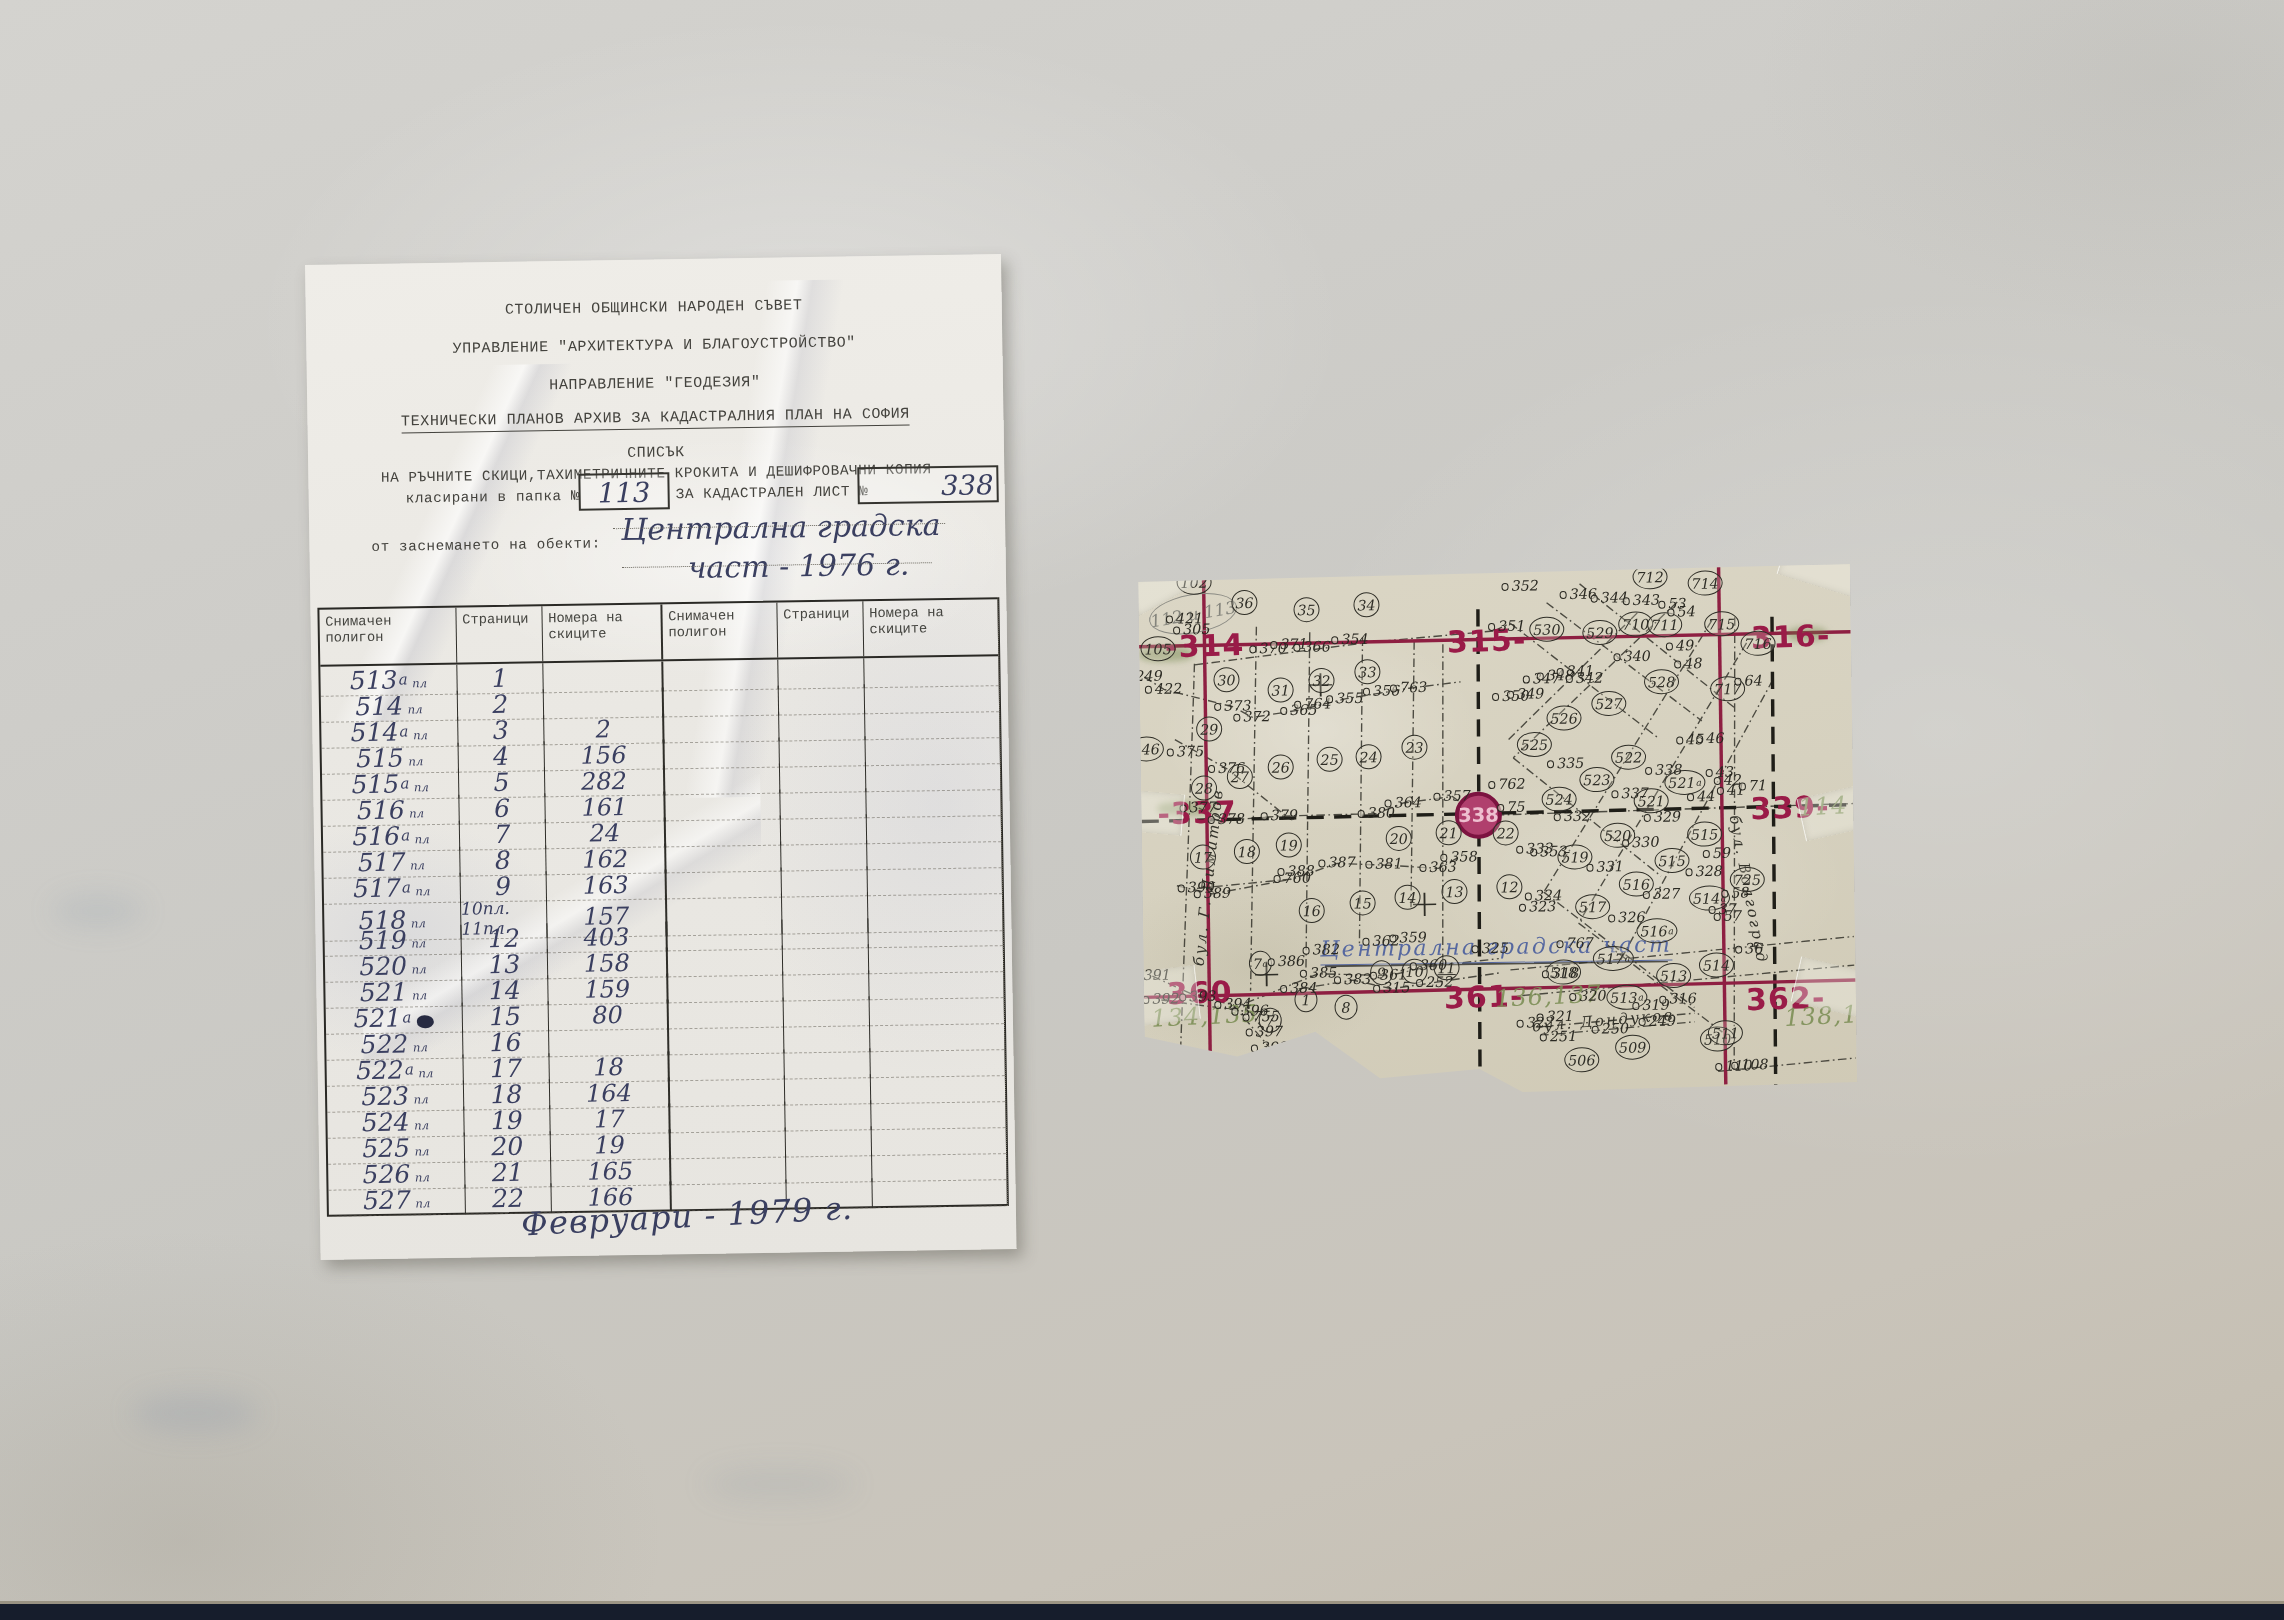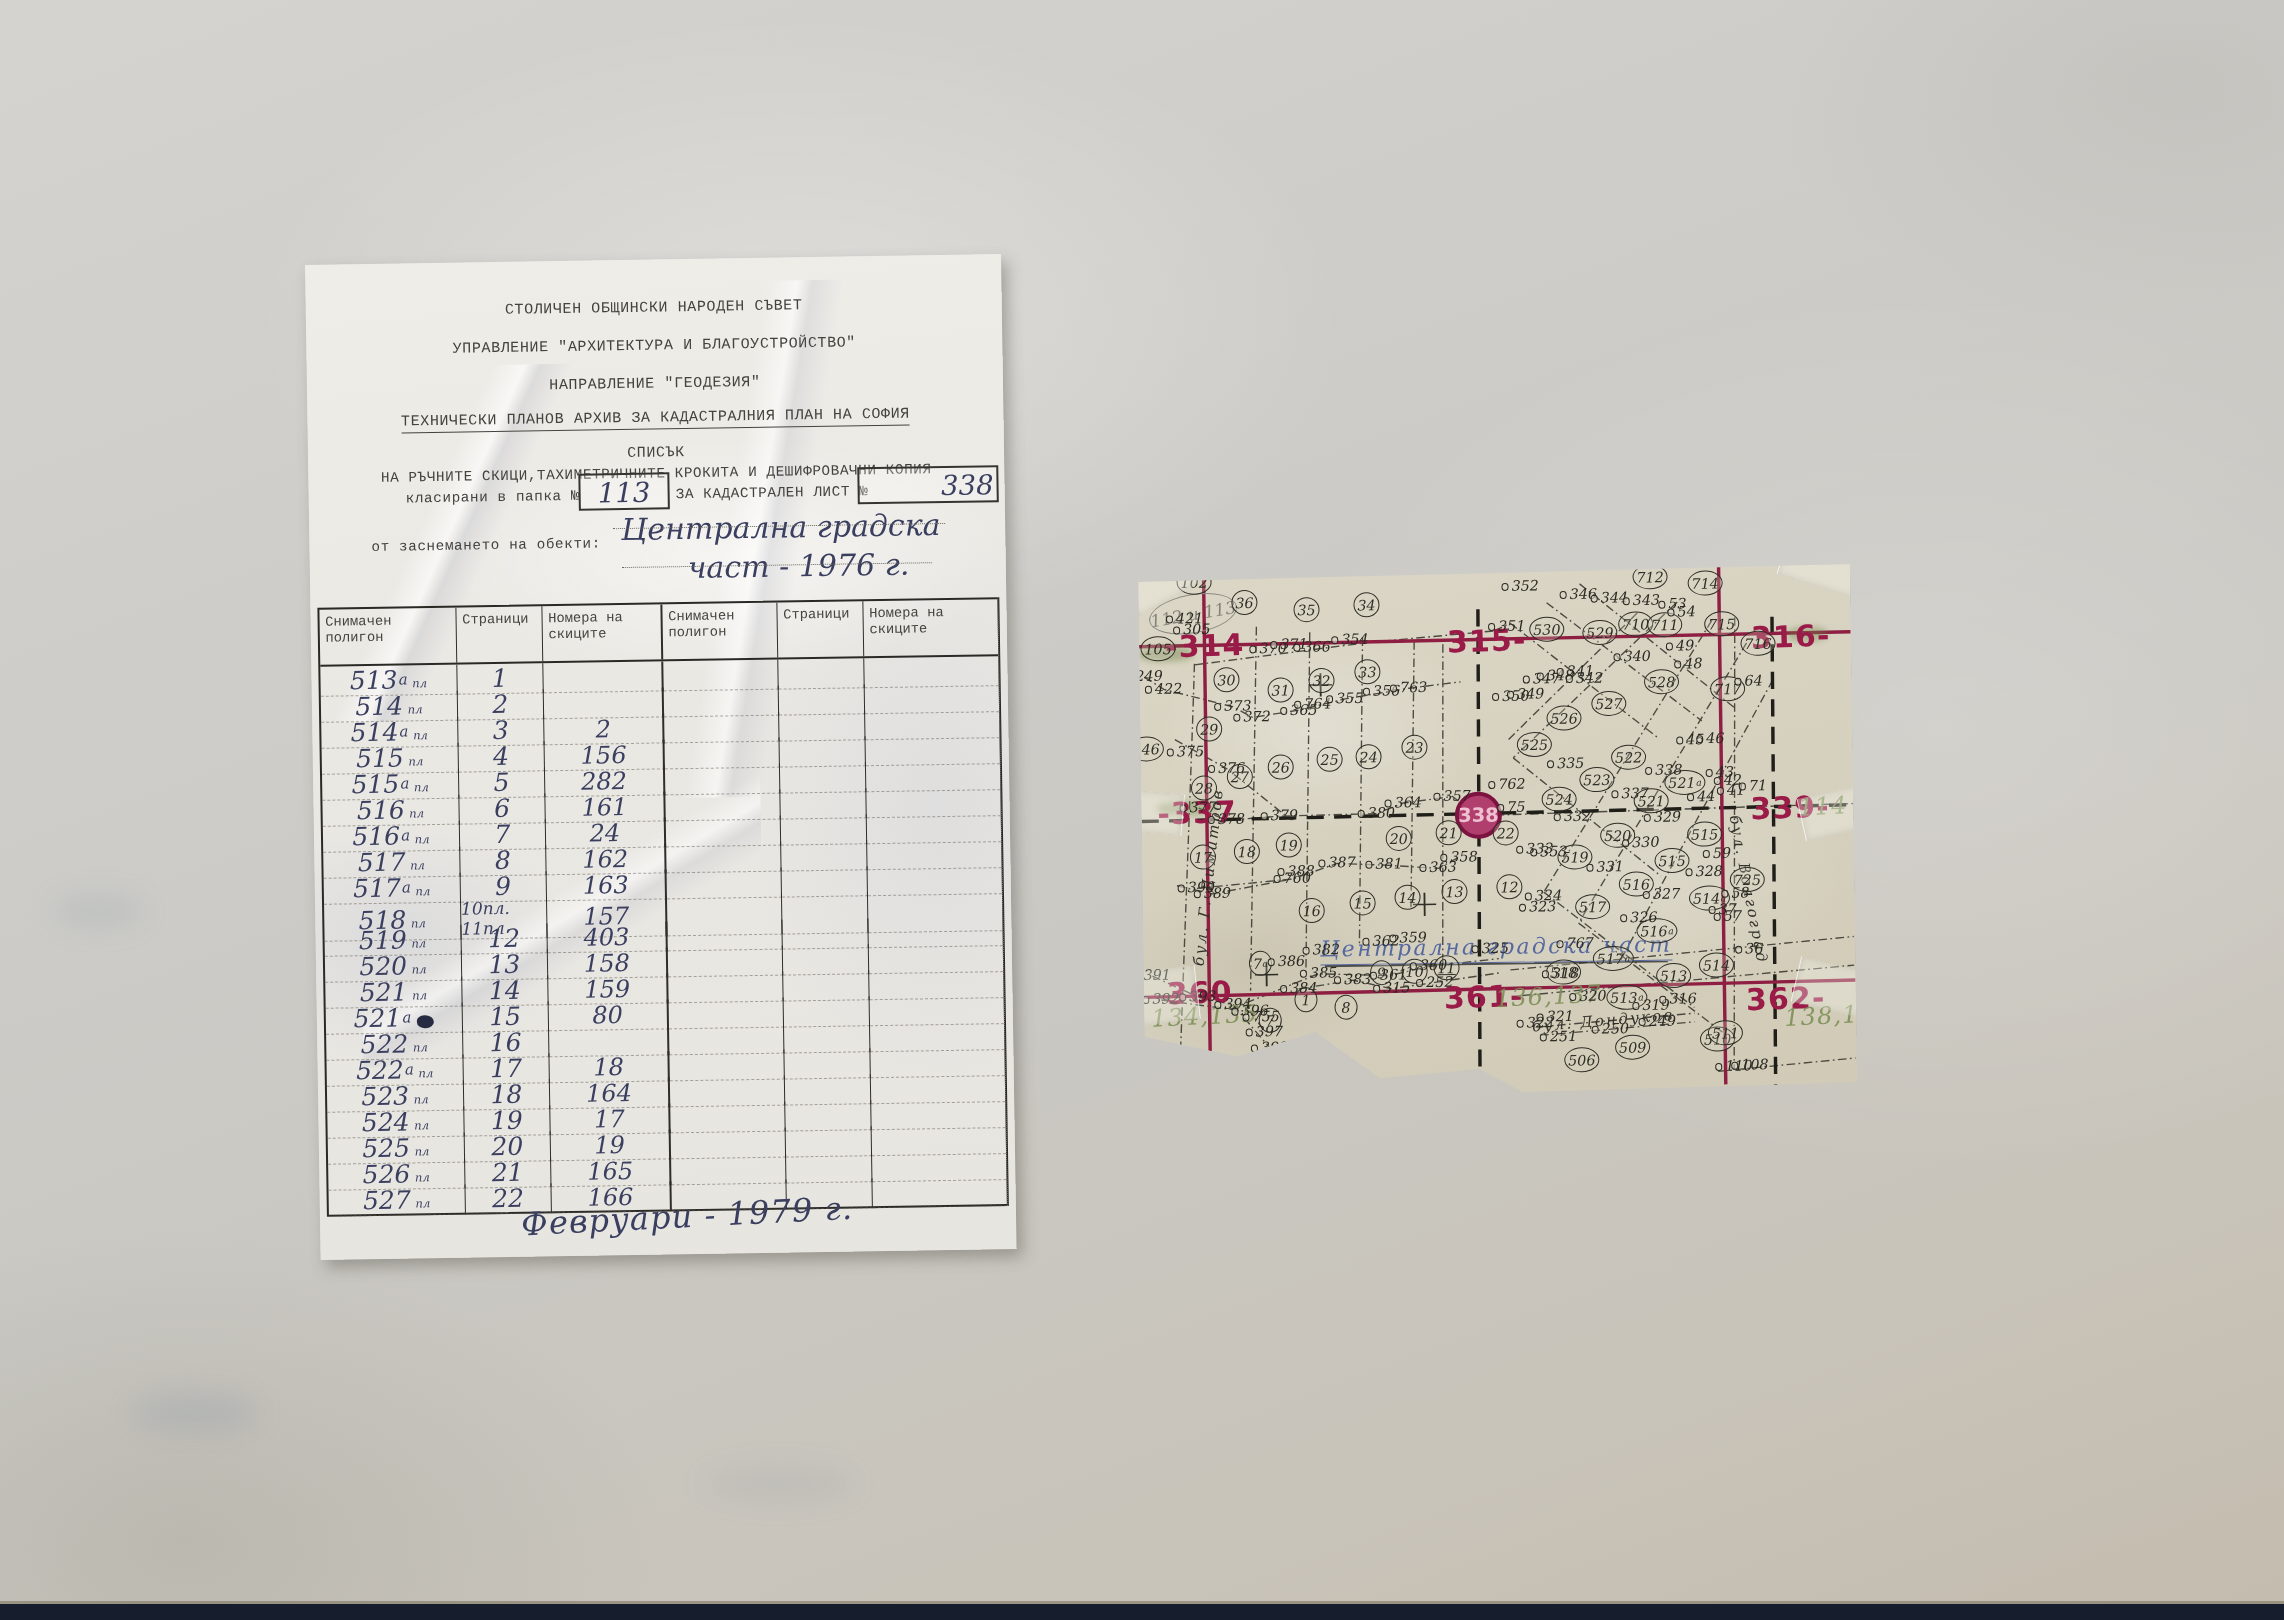--- a/index.html
+++ b/index.html
@@ -839,21 +839,21 @@
         <span class="pt" style="left: 242px; top: 293px;">381</span>
         <span class="pt" style="left: 195px; top: 291px;">387</span>
         <span class="pt" style="left: 154px; top: 299px;">388</span>
         <span class="pt" style="left: 150px; top: 306px;">760</span>
         <span class="pt" style="left: 54px; top: 314px;">390</span>
         <span class="pt" style="left: 70px; top: 320px;">389</span>
         <span class="pt" style="left: 393px; top: 280px;">333</span>
         <span class="pt" style="left: 499px; top: 275px;">330</span>
         <span class="pt" style="left: 463px; top: 299px;">331</span>
         <span class="pt" style="left: 519px; top: 327px;">327</span>
-        <span class="pt" style="left: 496px; top: 350px;">326</span>
+        <span class="pt" style="left: 484px; top: 350px;">326</span>
         <span class="pt" style="left: 401px; top: 327px;">324</span>
         <span class="pt" style="left: 395px; top: 338px;">323</span>
         <span class="pt" style="left: 562px; top: 305px;">328</span>
         <span class="pt" style="left: 575px; top: 287px;">59</span>
         <span class="pt" style="left: 593px; top: 327px;">58</span>
         <span class="pt" style="left: 585px; top: 350px;">57</span>
         <span class="pt" style="left: 579px; top: 206px;">43</span>
         <span class="pt" style="left: 587px; top: 214px;">42</span>
         <span class="pt" style="left: 590px; top: 224px;">41</span>
         <span class="pt" style="left: 560px; top: 230px;">44</span>

